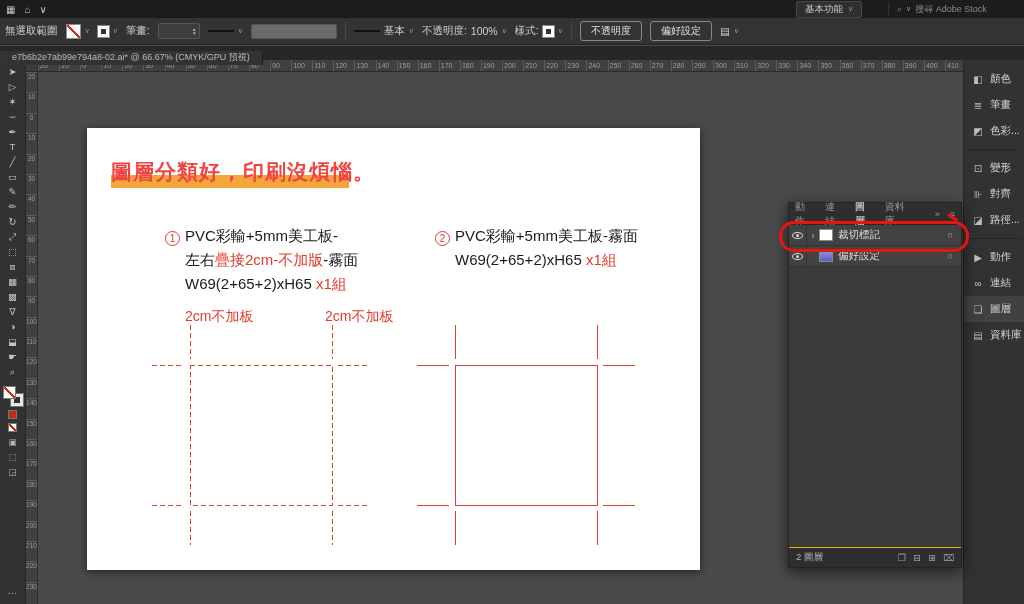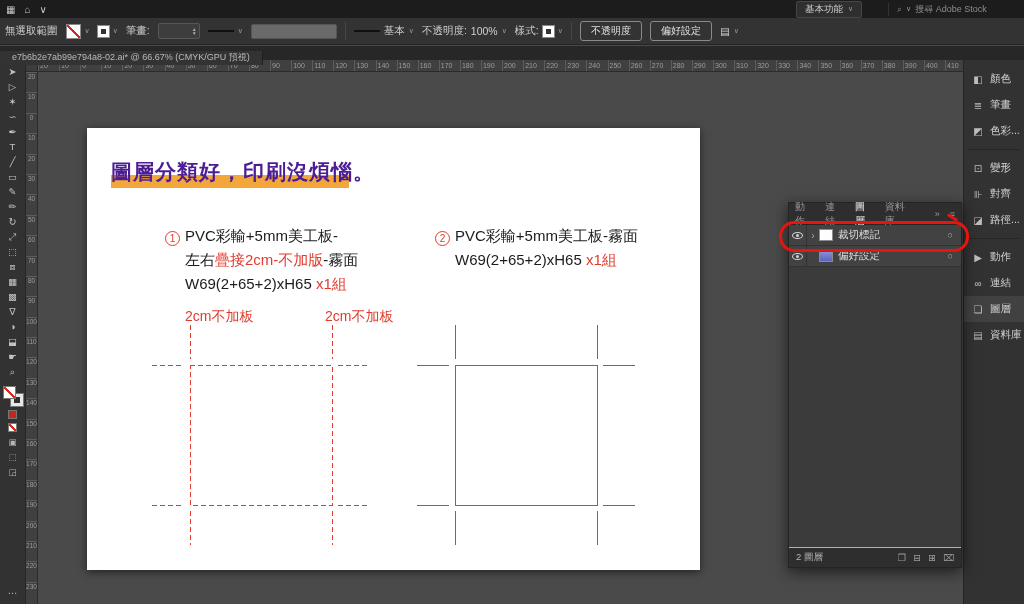--- a/index.html
+++ b/index.html
@@ -66,21 +66,21 @@
   .ruler-left { position:absolute; left:26px; top:72px; width:12px; bottom:0; background:#404040;
     border-right:1px solid #2b2b2b; overflow:hidden; z-index:14; }
   .ruler-left span { display:block; height:20.4px; font-size:6.5px; color:#9c9c9c;
     border-top:1px solid #5c5c5c; text-align:center; line-height:8px; }
 
   .canvas { position:absolute; left:38px; top:72px; right:61px; bottom:0; background:#4a4a4a; overflow:hidden; }
   .artboard { position:absolute; left:49px; top:56px; width:613px; height:442px; background:#ffffff;
     box-shadow:0 2px 8px rgba(0,0,0,0.55); }
 
   .headline-bar { position:absolute; left:24px; top:47px; width:238px; height:13px; background:#f3a73b; z-index:1; }
-  .headline { position:absolute; left:24px; top:30px; font-size:21px; font-weight:bold; color:#4c1d95;
+  .headline { position:absolute; left:24px; top:30px; font-size:21px; font-weight:bold; color:#ef4444;
     letter-spacing:1px; z-index:2; }
 
   .circle-num { position:absolute; width:15px; height:15px; border:1.5px solid #e03c2e; border-radius:50%;
     color:#e03c2e; font-size:10px; display:flex; align-items:center; justify-content:center; }
   .spec { position:absolute; font-size:15px; line-height:24px; color:#1c1c1c; }
   .red { color:#e03c2e; }
   .flap-label { position:absolute; font-size:14px; color:#e03c2e; z-index:2; }
 
   
   .dock { position:absolute; right:0; top:60px; width:61px; bottom:0; background:#323232;

